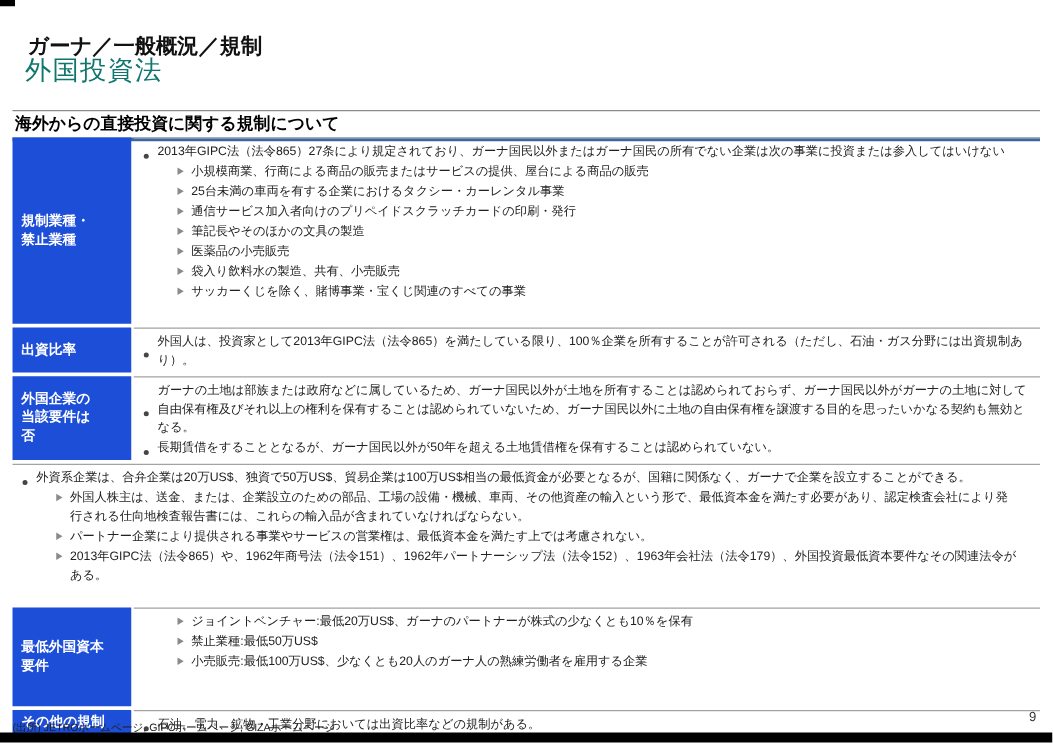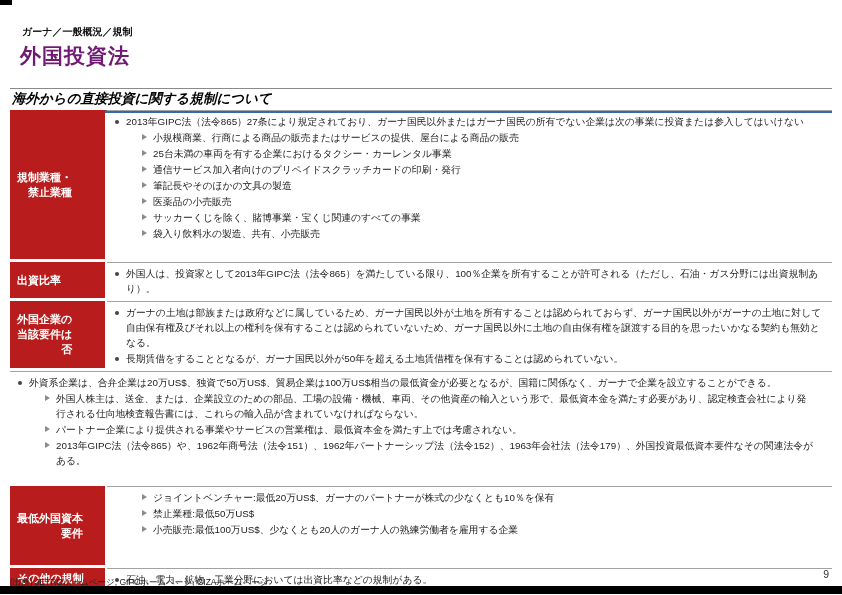--- a/index.html
+++ b/index.html
@@ -1,31 +1,31 @@
 <!DOCTYPE html>
 <html><head>
 <meta charset="utf-8">
 <style>
   html,body{margin:0;padding:0;background:#fff;}
   body{width:842px;height:595px;position:relative;overflow:hidden;
        font-family:"Liberation Sans","DejaVu Sans",sans-serif;color:#1a1a1a;}
   .corner-mark{position:absolute;left:0;top:0;width:12px;height:5px;background:#000;}
-  .breadcrumb{position:absolute;left:22px;top:25px;font-size:10px;font-weight:bold;color:#111;}
-  .page-title{position:absolute;left:20px;top:42px;font-size:21px;font-weight:bold;color:#701a75;letter-spacing:1px;}
+  .breadcrumb{position:absolute;left:22px;top:25px;font-size:17px;font-weight:bold;color:#111;}
+  .page-title{position:absolute;left:20px;top:42px;font-size:21px;font-weight:normal;color:#0f766e;letter-spacing:1px;}
   .section-header{position:absolute;left:10px;right:10px;top:88px;
        border-top:1px solid #8a8a8a;border-bottom:3px solid #3a67a8;
-       padding:1px 0 2px 2px;font-size:13.5px;font-weight:bold;color:#000;font-style:italic;}
+       padding:1px 0 2px 2px;font-size:13.5px;font-weight:bold;color:#000;}
   .table-wrap{position:absolute;left:10px;right:10px;top:110px;border-bottom:1px solid #9a9a9a;}
   .row{display:flex;margin-bottom:3px;}
-  .row-label{flex:0 0 95px;background:#b91c1c;color:#fff;font-weight:bold;font-size:11px;
+  .row-label{flex:0 0 95px;background:#1d4ed8;color:#fff;font-weight:bold;font-size:11px;
        line-height:1.35;display:flex;align-items:center;box-sizing:border-box;
-       padding:2px 4px 2px 7px;margin-right:2px;white-space:pre-line;text-align:right;}
+       padding:2px 4px 2px 7px;margin-right:2px;white-space:pre-line;}
   .row-content{flex:1;border-top:1px solid #a3a3a3;box-sizing:border-box;
        padding:2px 4px 1px 7px;font-size:9.8px;line-height:15px;color:#222;}
-  .b1{display:flex;margin:1px 0;}
+  .b1{display:flex;margin:1px 0;align-items:center;}
   .b2{display:flex;margin:1px 12px;padding-left:16px;}
   .m1{flex:0 0 auto;width:4px;height:4px;border-radius:50%;background:#454545;margin:6px 7px 0 1px;}
   .m2{flex:0 0 auto;width:0;height:0;border-left:5px solid #8a8a8a;
       border-top:3.5px solid transparent;border-bottom:3.5px solid transparent;margin:4px 6px 0 0;}
   .txt{flex:1;}
   .source-note{position:absolute;left:10px;top:577px;font-size:8.5px;color:#222;}
   .page-number{position:absolute;right:13px;top:568px;font-size:10.5px;color:#333;}
   .bottom-bar{position:absolute;left:0;right:0;top:586px;height:8px;background:#000;}
 </style>
 </head>
@@ -63,25 +63,25 @@
       <div class="b2">
           <span class="m2"></span>
           <span class="txt">筆記長やそのほかの文具の製造</span>
         </div>
       <div class="b2">
           <span class="m2"></span>
           <span class="txt">医薬品の小売販売</span>
         </div>
       <div class="b2">
           <span class="m2"></span>
-          <span class="txt">サッカーくじを除く、賭博事業・宝くじ関連のすべての事業</span>
+          <span class="txt">袋入り飲料水の製造、共有、小売販売</span>
         </div>
       <div class="b2">
           <span class="m2"></span>
-          <span class="txt">袋入り飲料水の製造、共有、小売販売</span>
+          <span class="txt">サッカーくじを除く、賭博事業・宝くじ関連のすべての事業</span>
         </div>
     </div>
   </div>
 
   <div class="row" style="min-height:21px">
     <div class="row-label">出資比率</div>
     <div class="row-content">
       <div class="b1">
           <span class="m1"></span>
           <span class="txt">外国人は、投資家として2013年GIPC法（法令865）を満たしている限り、100％企業を所有することが許可される（ただし、石油・ガス分野には出資規制あり）。</span>

